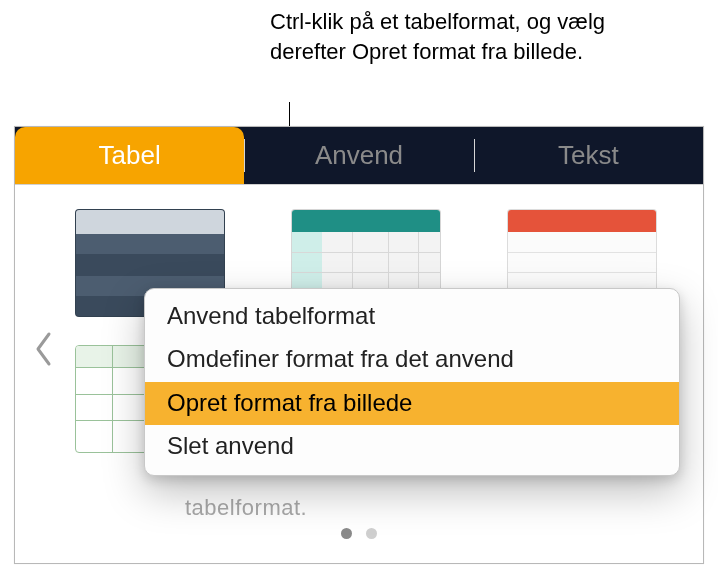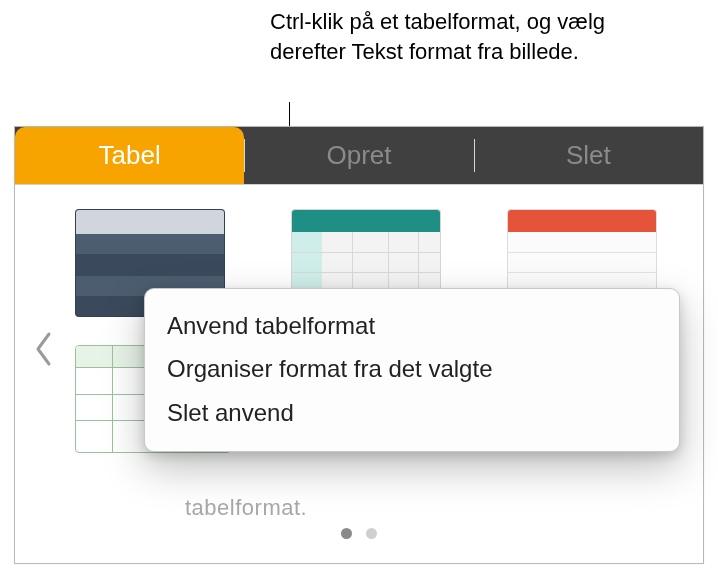--- a/index.html
+++ b/index.html
@@ -36,21 +36,21 @@
       height: 438px;
       border: 1.5px solid #b8b8b8;
       background: #fff;
       box-shadow: 0 0 1px rgba(0,0,0,0.1);
     }
     .tabs {
       display: flex;
       align-items: stretch;
       height: 58px;
       border-bottom: 1px solid #d0d0d0;
-      background: #404040;
+      background: #0f172a;
       padding: 0;
     }
     .tab {
       flex: 1;
       display: flex;
       align-items: center;
       justify-content: center;
       font-size: 26px;
       color: #8a8a8a;
       position: relative;
@@ -126,21 +126,21 @@
 
     .context-menu {
       position: absolute;
       left: 144px;
       top: 288px;
       width: 536px;
       background: #fdfdfd;
       border: 1px solid #c8c8c8;
       border-radius: 10px;
       box-shadow: 0 16px 40px rgba(0,0,0,0.25), 0 4px 12px rgba(0,0,0,0.15);
-      padding: 16px 0;
+      padding: 6px 0;
       z-index: 50;
     }
     .menu-item {
       padding: 5px 22px 6px;
       font-size: 24px;
       color: #222;
       cursor: pointer;
       line-height: 1.35;
     }
     .menu-item.highlight {
@@ -166,28 +166,28 @@
       left: 170px;
       bottom: 44px;
       color: #a8a8a8;
       font-size: 22px;
       letter-spacing: 0.5px;
     }
   </style>
 </head>
 <body>
 
-<div class="callout">Ctrl-klik på et tabelformat, og vælg derefter Tekst format fra billede.</div>
+<div class="callout">Ctrl-klik på et tabelformat, og vælg derefter Opret format fra billede.</div>
 <div class="callout-line"></div>
 
 <div class="panel">
   <div class="tabs">
     <div class="tab active">Tabel</div>
-    <div class="tab">Opret</div>
-    <div class="tab">Slet</div>
+    <div class="tab">Anvend</div>
+    <div class="tab">Tekst</div>
   </div>
 
   <div class="styles-area">
     <div class="nav-chevron">
       <svg viewBox="0 0 22 36">
           <path d="M16 3 L5 18 L16 33" fill="none" stroke="#9a9a9a" stroke-width="3" stroke-linecap="round" stroke-linejoin="round"></path>
         </svg>
     </div>
 
     <div class="style-row">
@@ -226,15 +226,16 @@
 
     <div class="page-dots">
       <div class="dot active"></div>
       <div class="dot"></div>
     </div>
   </div>
 </div>
 
 <div class="context-menu">
   <div class="menu-item">Anvend tabelformat</div>
-  <div class="menu-item">Organiser format fra det valgte</div>
+  <div class="menu-item">Omdefiner format fra det anvend</div>
+  <div class="menu-item highlight">Opret format fra billede</div>
   <div class="menu-item">Slet anvend</div>
 </div>
 
 </body></html>

